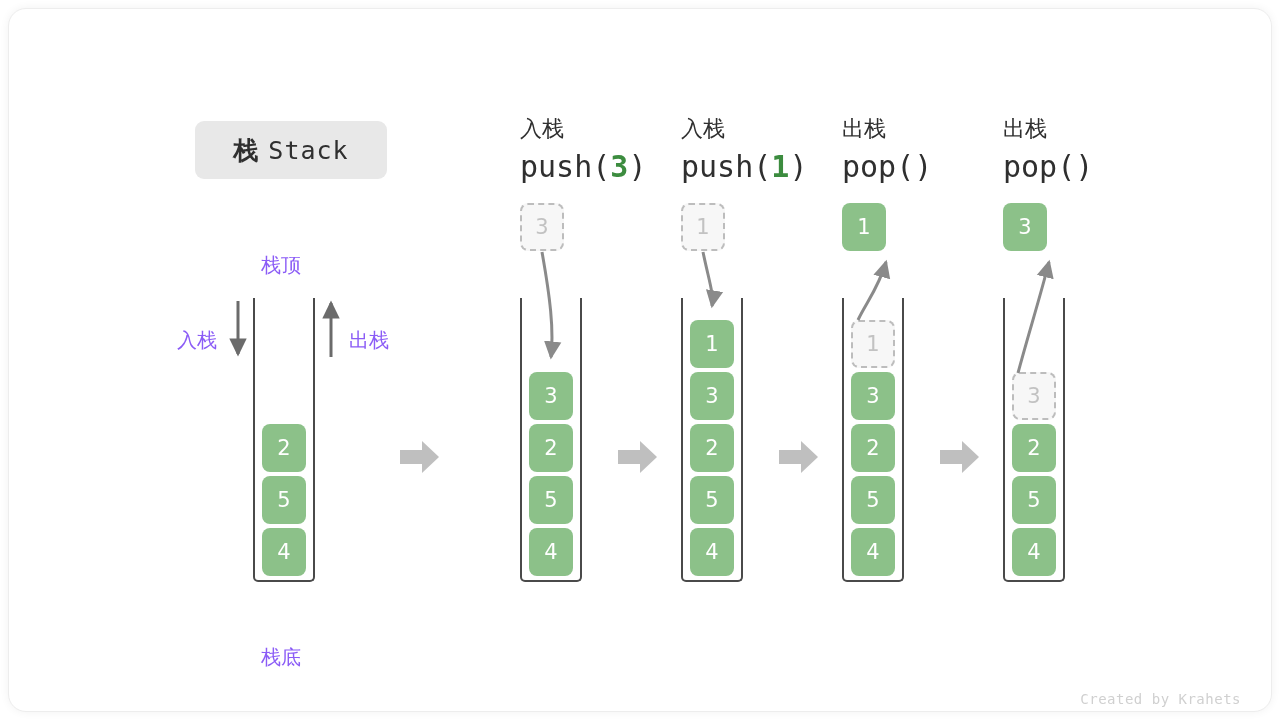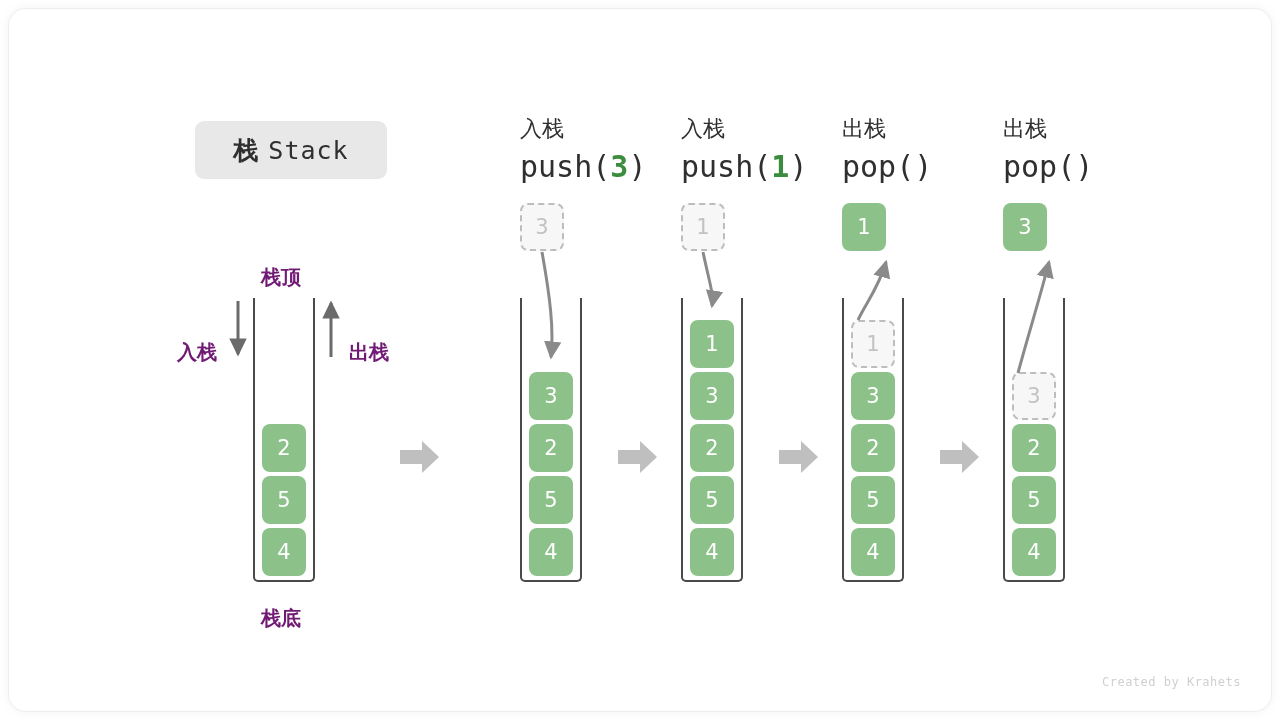--- a/index.html
+++ b/index.html
@@ -45,25 +45,24 @@
     color: #2f2f2f;
     letter-spacing: 1px;
   }
   .title-badge .cn { font-weight: bold; font-family: "DejaVu Sans", sans-serif; }
   .title-badge .en { font-family: "DejaVu Sans Mono", monospace; margin-left: 9px; font-weight: normal;}
 
   
   .cn-label {
     position: absolute;
     font-family: "DejaVu Sans", sans-serif;
-    font-weight: bold;
+    font-weight: normal;
     font-size: 20px;
-    color: #701a75;
+    color: #8b5cf6;
     white-space: nowrap;
-    margin-top: 12px;
   }
 
   
   .col-head {
     position: absolute;
     white-space: nowrap;
     line-height: 38px;
   }
   .col-head .hcn {
     display: block;
@@ -128,23 +127,23 @@
     left: 0; top: 0;
     width: 1264px;
     height: 704px;
     pointer-events: none;
   }
 
   
   .credit {
     position: absolute;
     right: 30px;
-    bottom: 22px;
+    bottom: 4px;
     font-family: "DejaVu Sans Mono", monospace;
-    font-size: 12px;
+    font-size: 14px;
     color: #d0d0d0;
     letter-spacing: 0.5px;
   }
 </style>
 </head>
 <body>
 
 <div class="card">
 
   <div class="title-badge">
@@ -157,21 +156,21 @@
   <div class="cn-label" style="left:168px; top:318px;">入栈</div>
 
   <div class="cn-label" style="left:340px; top:318px;">出栈</div>
 
   <div class="stack" style="left:244px; top:289px; height:284px;"></div>
 
   <div class="elem filled" style="left:253px; top:415px;">2</div>
   <div class="elem filled" style="left:253px; top:467px;">5</div>
   <div class="elem filled" style="left:253px; top:519px;">4</div>
 
-  <div class="cn-label" style="left:252px; top:584px;">栈底</div>
+  <div class="cn-label" style="left:252px; top:635px;">栈底</div>
 
   <div class="col-head" style="left:511px; top:101px;">
     <span class="hcn">入栈</span>
     <span class="hop"><span>push(</span><b>3</b><span>)</span></span>
   </div>
   <div class="elem ghost" style="left:511px; top:194px;">3</div>
   <div class="stack" style="left:511px; top:289px; height:284px;"></div>
   <div class="elem filled" style="left:520px; top:363px;">3</div>
   <div class="elem filled" style="left:520px; top:415px;">2</div>
   <div class="elem filled" style="left:520px; top:467px;">5</div>

